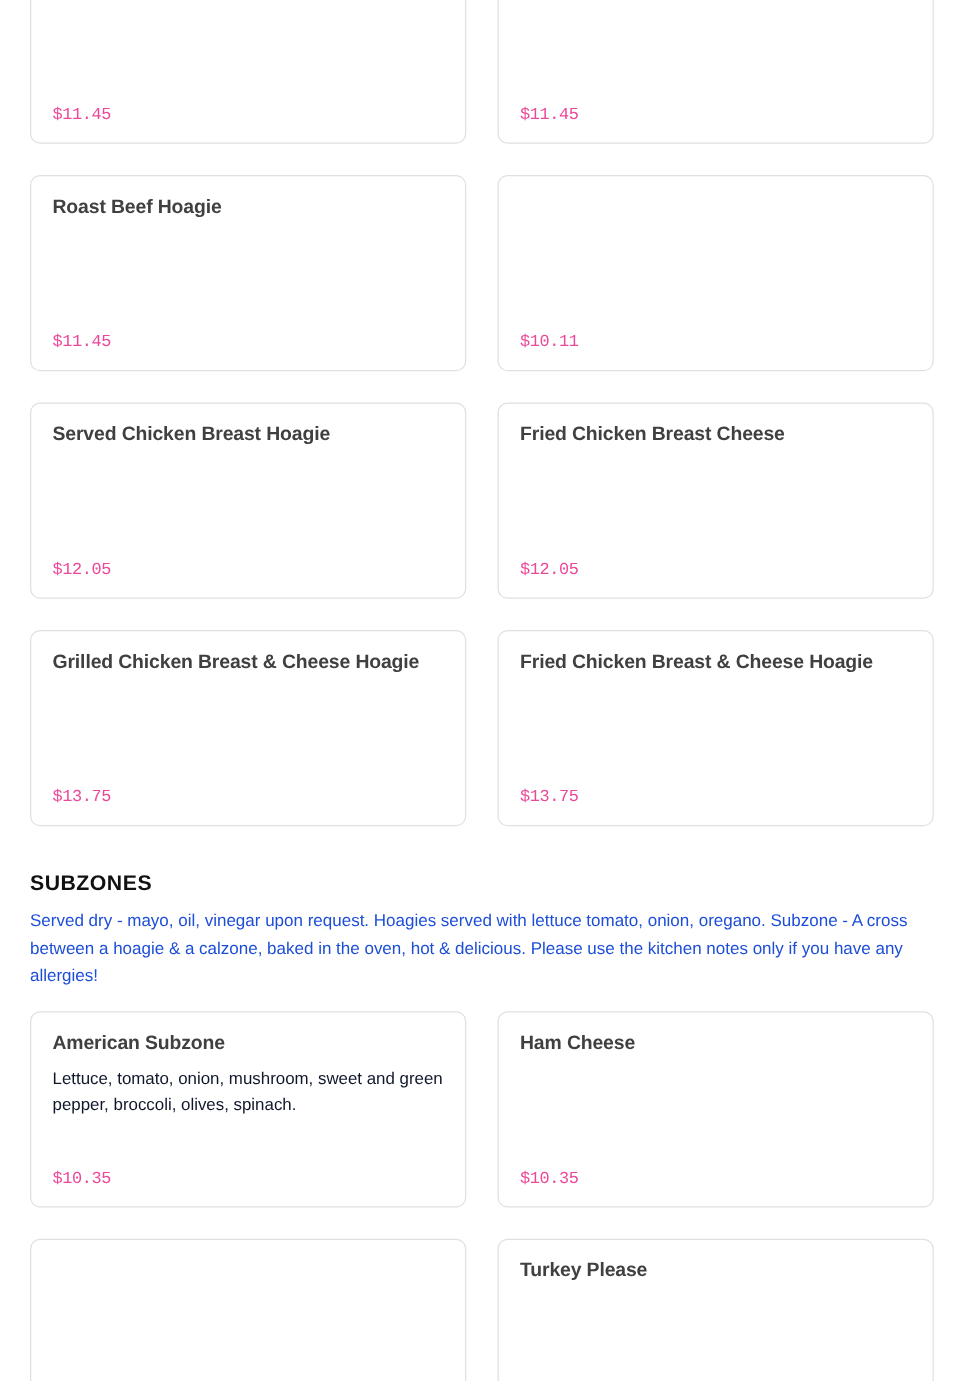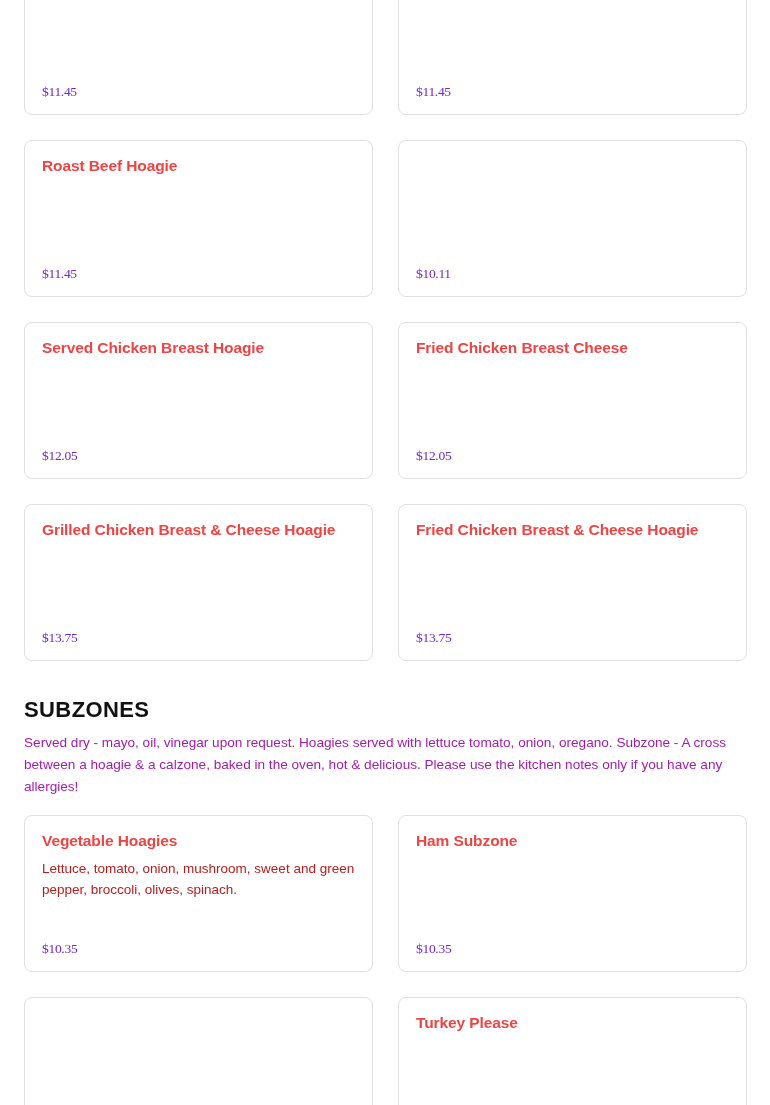--- a/index.html
+++ b/index.html
@@ -35,53 +35,53 @@
     padding: 16px 17px 14px 17px;
     min-height: 157px;
     display: flex;
     flex-direction: column;
     position: relative;
   }
   .card-title {
     font-size: 15.5px;
     font-weight: 600;
     line-height: 1.2;
-    color: #ef4444;
+    color: #404040;
     letter-spacing: -0.1px;
     margin: 0 0 8px 0;
   }
   .card-desc {
     font-size: 13.5px;
     line-height: 1.55;
-    color: #b91c1c;
+    color: #0f172a;
     margin: 0;
     font-weight: 400;
   }
   .card-price {
     margin-top: auto;
-    font-family: Liberation Serif, serif;
+    font-family: Liberation Mono, monospace;
     font-size: 13.5px;
-    color: #6d28d9;
+    color: #ec4899;
     letter-spacing: -0.3px;
   }
   .section-head {
     padding: 0 24px;
     margin-top: 36px;
   }
   .section-title {
-    font-size: 22px;
+    font-size: 17px;
     font-weight: 700;
     letter-spacing: 0.4px;
     color: #111111;
     margin: 0 0 9px 0;
   }
   .section-desc {
     font-size: 13.6px;
     line-height: 1.62;
-    color: #a21caf;
+    color: #1d4ed8;
     margin: 0 0 17px 0;
     max-width: 722px;
   }
   
   .clipped-row {
     margin-top: -42px;
   }
   .clipped-row .card { min-height: 157px; }
 </style>
 </head>
@@ -141,27 +141,27 @@
   </div>
 
   <div class="section-head">
     <h2 class="section-title">SUBZONES</h2>
     <p class="section-desc">Served dry - mayo, oil, vinegar upon request. Hoagies served with lettuce tomato, onion, oregano. Subzone - A cross between a hoagie &amp; a calzone, baked in the oven, hot &amp; delicious. Please use the kitchen notes only if you have any allergies!</p>
   </div>
 
   <div class="grid">
 
     <div class="card">
-      <div class="card-title">Vegetable Hoagies</div>
+      <div class="card-title">American Subzone</div>
       <div class="card-desc">Lettuce, tomato, onion, mushroom, sweet and green pepper, broccoli, olives, spinach.</div>
       <div class="card-price">$10.35</div>
     </div>
 
     <div class="card">
-      <div class="card-title">Ham Subzone</div>
+      <div class="card-title">Ham Cheese</div>
       <div class="card-desc"></div>
       <div class="card-price">$10.35</div>
     </div>
 
     <div class="card">
 
     </div>
 
     <div class="card">
       <div class="card-title">Turkey Please</div>

